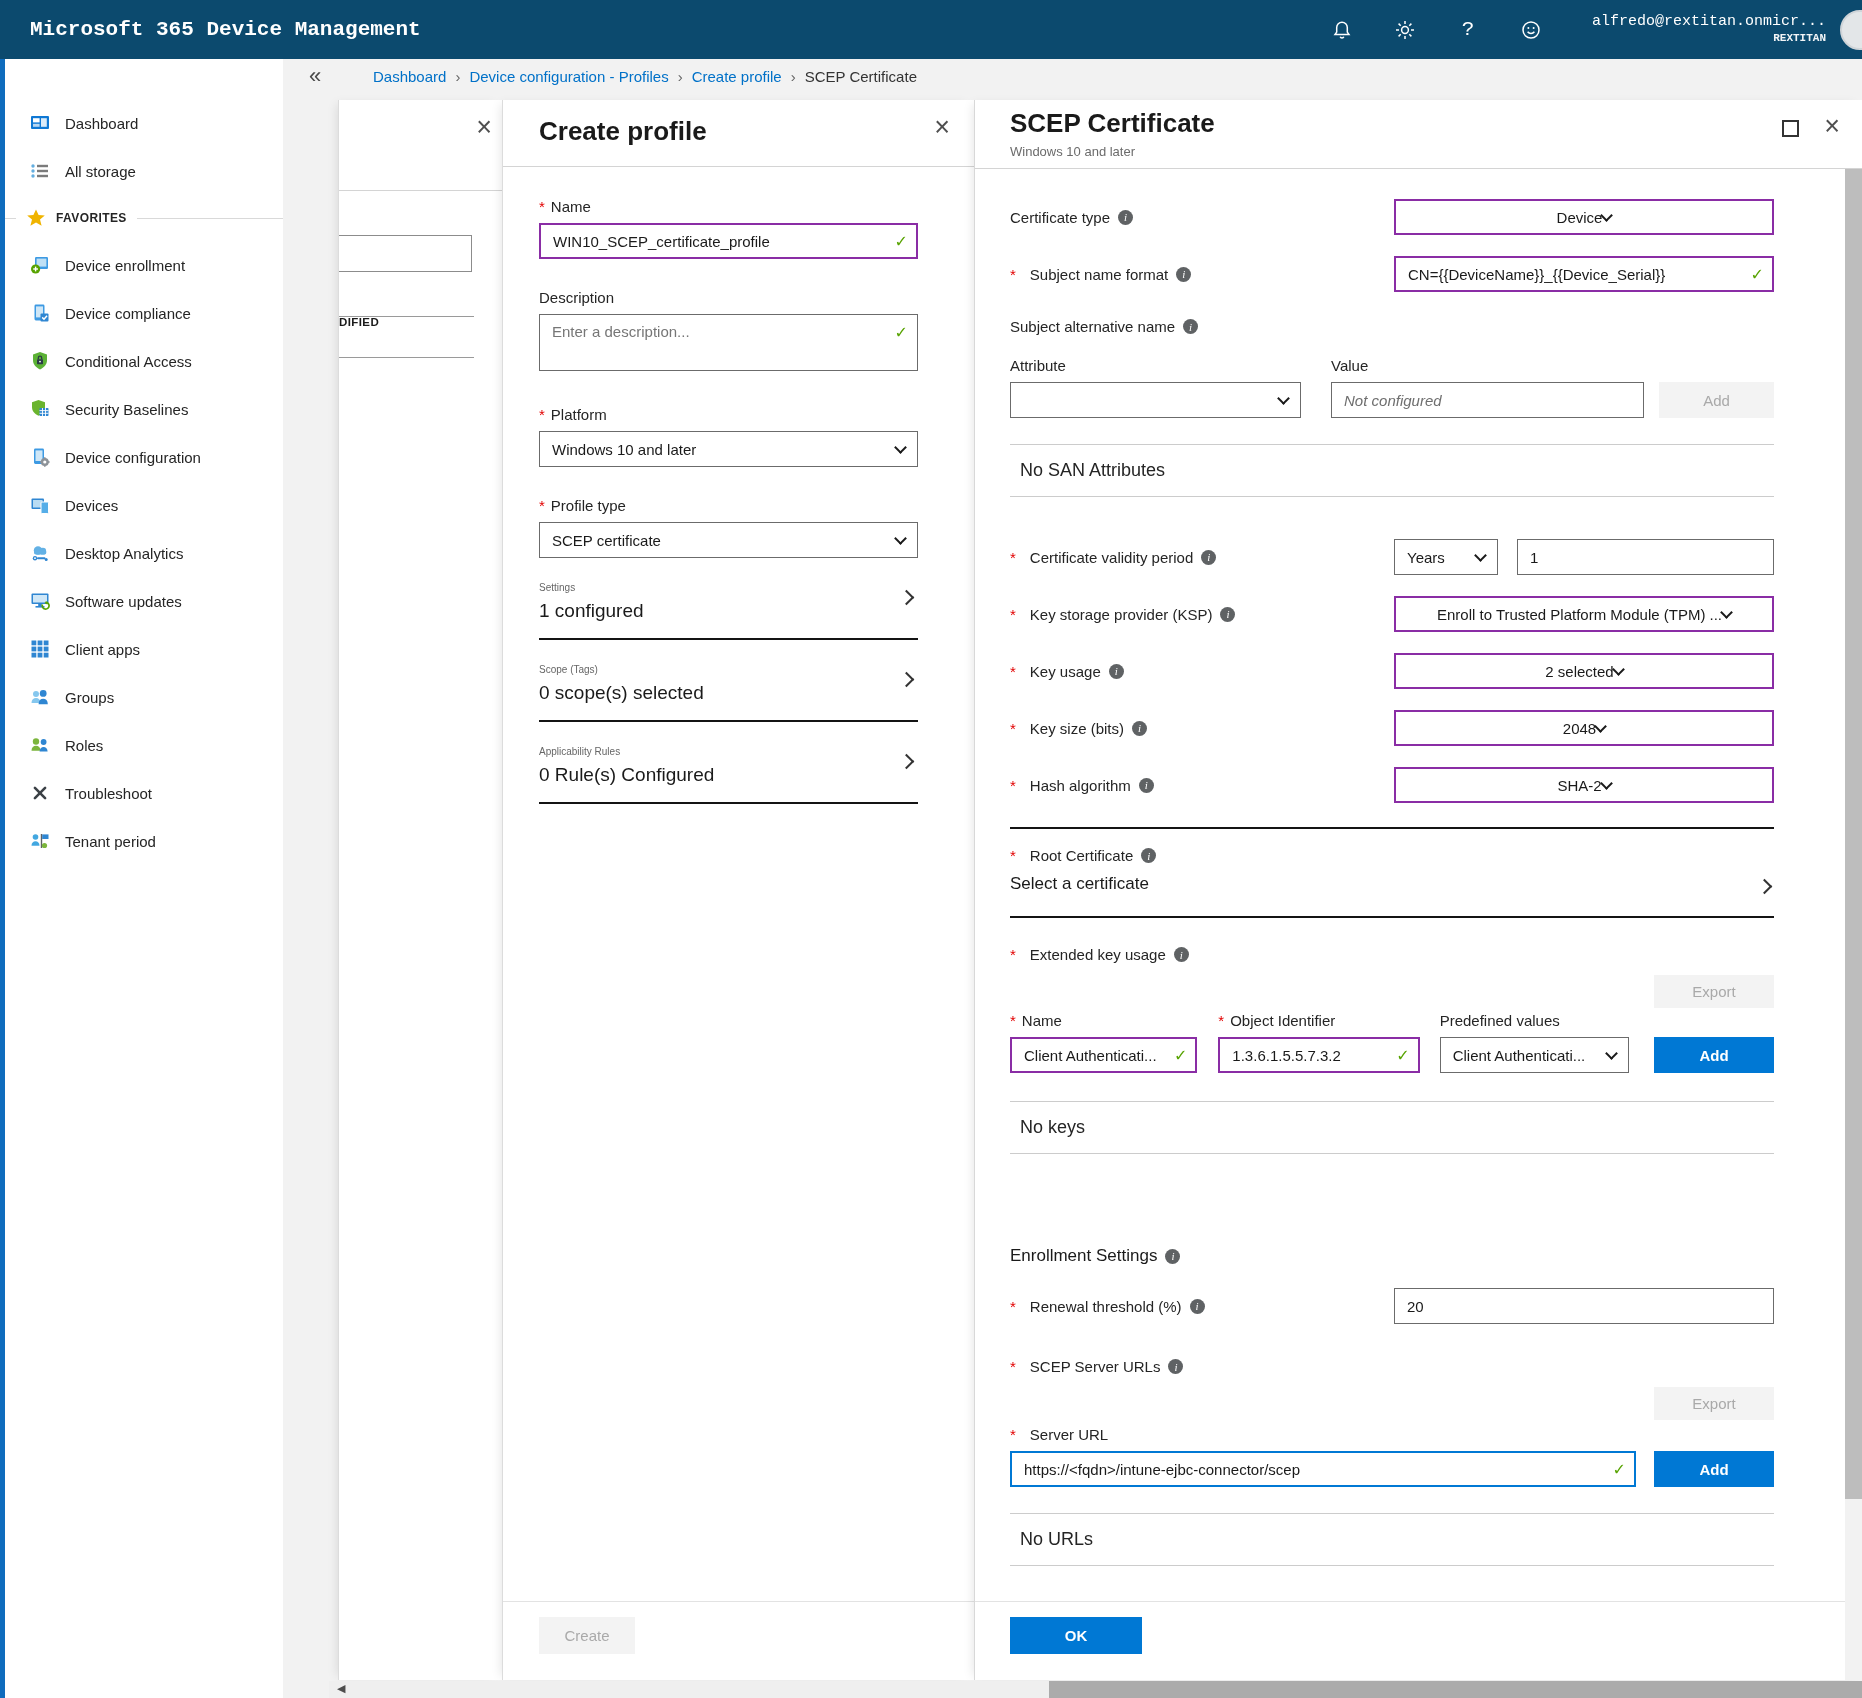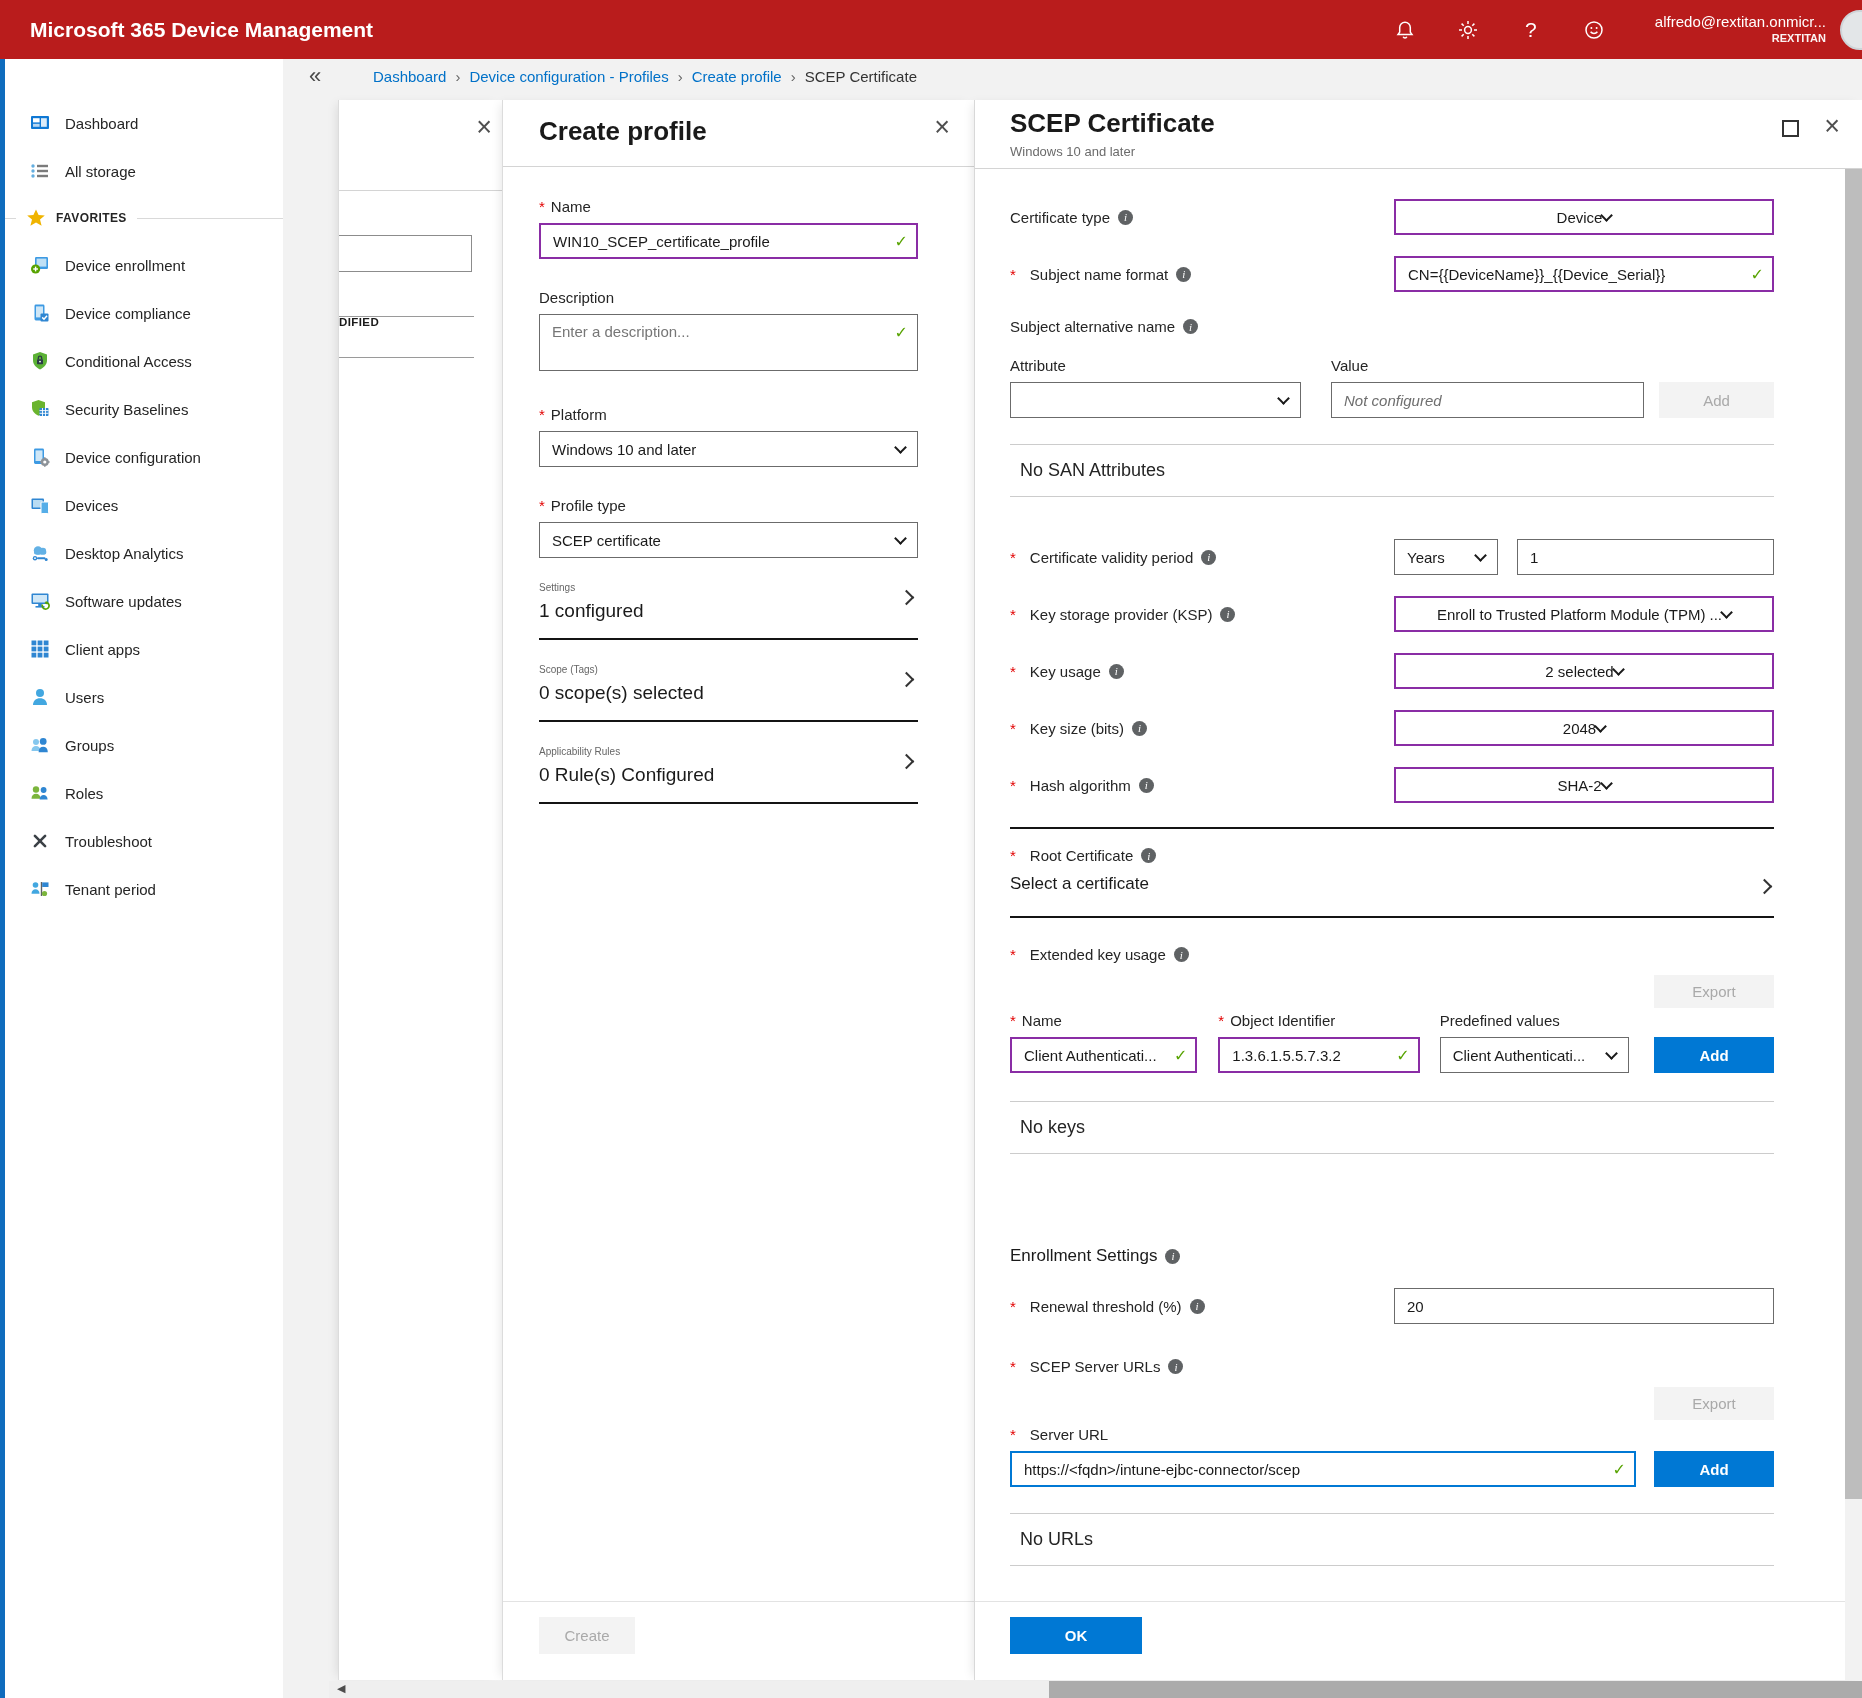--- a/index.html
+++ b/index.html
@@ -1,22 +1,22 @@
 <!DOCTYPE html>
 <html><head>
 <meta charset="utf-8">
 <style>
   html,body{margin:0;padding:0;background:#e8e8e8;}
   *{box-sizing:border-box;}
   .stage{position:relative;width:1862px;height:1698px;background:#f2f2f2;overflow:hidden;
          font-family:"Liberation Sans","DejaVu Sans",sans-serif;color:#252525;}
 
   
-  .topbar{position:absolute;left:0;top:0;width:1862px;height:59px;background:#b91c1c;
-          display:flex;align-items:center;overflow:hidden;}
+  .topbar{position:absolute;left:0;top:0;width:1862px;height:59px;background:#0c4a6e;
+          display:flex;align-items:center;overflow:hidden;font-family:Liberation Mono, monospace;}
   .app-title{color:#fff;font-size:21px;font-weight:bold;margin-left:30px;white-space:nowrap;}
   .topbar-spacer{flex:1;}
   .top-icons{display:flex;align-items:center;gap:37px;margin-right:48px;}
   .top-icon{width:26px;height:26px;display:flex;align-items:center;justify-content:center;cursor:pointer;}
   .help-glyph{color:#fff;font-size:21px;font-weight:400;}
   .user-block{text-align:right;color:#fff;line-height:1.25;margin-right:14px;}
   .user-email{font-size:15px;}
   .user-tenant{font-size:11px;font-weight:bold;opacity:.95;}
   .avatar{width:40px;height:40px;border-radius:50%;background:#e3e6e8;border:2px solid #cfd4d8;
           margin-right:-18px;flex:none;}
@@ -349,29 +349,20 @@
                 <rect x="13.7" y="7.6" width="4.8" height="4.8"></rect>
                 <rect x="1.5" y="13.7" width="4.8" height="4.8"></rect>
                 <rect x="7.6" y="13.7" width="4.8" height="4.8"></rect>
                 <rect x="13.7" y="13.7" width="4.8" height="4.8"></rect>
               </g>
             </svg>
         </span>
         <span>Client apps</span>
       </div>
 
-      <div class="side-item">
-        <span class="sicon">
-          <svg width="20" height="20" viewBox="0 0 20 20">
-              <circle cx="10" cy="6" r="4" fill="#42a7e0"></circle>
-              <path d="M3 18c0-4.4 3-6.8 7-6.8s7 2.4 7 6.8Z" fill="#42a7e0"></path>
-            </svg>
-        </span>
-        <span>Users</span>
-      </div>
 
       <div class="side-item">
         <span class="sicon">
           <svg width="20" height="20" viewBox="0 0 20 20">
               <circle cx="6" cy="7" r="3" fill="#85c7ee"></circle>
               <path d="M1.5 16c0-3.2 2-4.9 4.5-4.9S10.5 12.8 10.5 16Z" fill="#85c7ee"></path>
               <circle cx="13.2" cy="6.4" r="3.4" fill="#2f86d2"></circle>
               <path d="M8.6 17.2c0-3.6 2-5.4 4.6-5.4s4.6 1.8 4.6 5.4Z" fill="#2f86d2"></path>
             </svg>
         </span>

